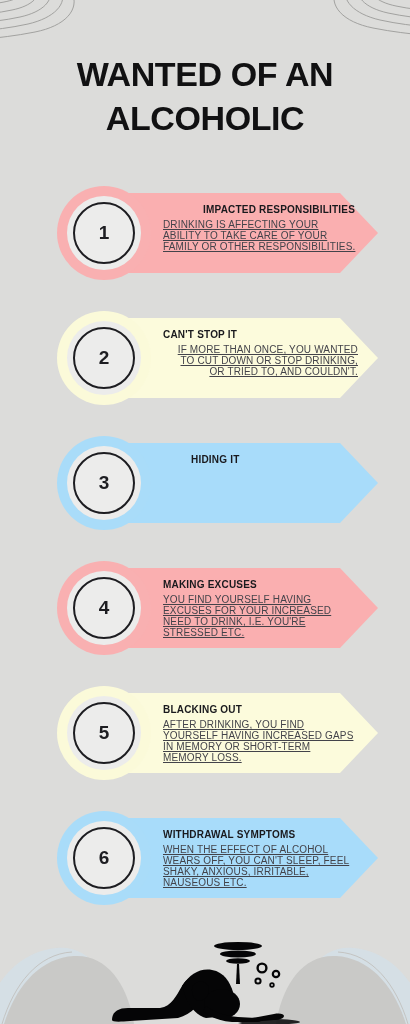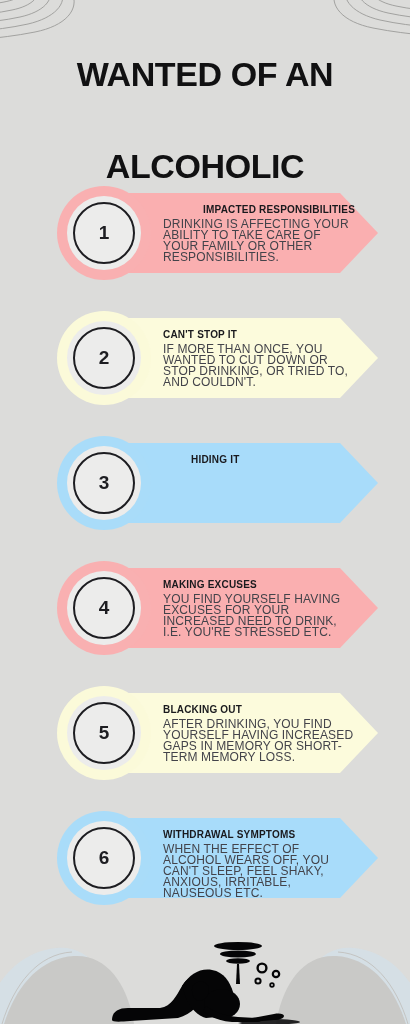--- a/index.html
+++ b/index.html
@@ -16,21 +16,21 @@
   .deco-top-left{position:absolute;left:-60px;top:-46px;width:190px;height:110px;pointer-events:none;}
   .deco-top-right{position:absolute;right:-58px;top:-50px;width:190px;height:110px;pointer-events:none;}
 
   
   .title{
     position:absolute;left:0;top:52px;width:410px;
     text-align:center;color:#111112;
     font-size:34px;font-weight:bold;letter-spacing:-0.4px;
     line-height:44px;
   }
-  .title .l2{display:block;margin-top:48px;}
+  .title .l2{display:block;}
 
   
   .list{position:absolute;left:0;top:186px;width:410px;}
   .row{position:relative;height:125px;}
 
   .banner{
     position:absolute;left:118px;top:7px;
     width:260px;height:80px;
     -webkit-clip-path:polygon(0 0, 222px 0, 260px 40px, 222px 80px, 0 80px);
     clip-path:polygon(0 0, 222px 0, 260px 40px, 222px 80px, 0 80px);
@@ -58,22 +58,22 @@
   }
 
   .txt{
     position:absolute;left:163px;top:18px;width:195px;
   }
   .hd{
     font-size:10px;font-weight:bold;color:#19191d;
     letter-spacing:0.2px;margin:0 0 3px 0;line-height:12px;
   }
   .bd{
-    font-size:12px;color:#43434a;line-height:11px;
-    letter-spacing:0.15px;margin:0;
+    font-size:10px;color:#43434a;line-height:11px;
+    letter-spacing:0.15px;margin:0;text-decoration:underline;
   }
 
   
   .art{position:absolute;left:0;bottom:0;width:410px;height:96px;}
 </style>
 </head>
 <body style="background: rgb(220, 220, 218);">
 
 <div class="page">
 
@@ -123,21 +123,21 @@
         <div class="banner" style="background: rgb(252, 251, 220);"></div>
         <div class="badge" style="background: rgb(251, 250, 217);">
           <div class="badge-mid" style="background: rgb(236, 236, 235);">
             <div class="badge-ring" style="border-color: rgb(29, 29, 33);">
               <div class="badge-num" style="color: rgb(29, 29, 33);">2</div>
             </div>
           </div>
         </div>
         <div class="txt">
           <div class="hd" style="color: rgb(25, 25, 29);">CAN'T STOP IT</div>
-          <div class="bd" style="color: rgb(67, 67, 74);">IF MORE THAN ONCE, YOU WANTED TO CUT DOWN OR STOP DRINKING, OR TRIED TO, AND COULDN'T.</div>
+          <div class="bd" style="color: rgb(67, 67, 74); text-align: right;">IF MORE THAN ONCE, YOU WANTED TO CUT DOWN OR STOP DRINKING, OR TRIED TO, AND COULDN'T.</div>
         </div>
       </div>
       <div class="row">
         <div class="banner" style="background: rgb(168, 220, 250);"></div>
         <div class="badge" style="background: rgb(169, 220, 249);">
           <div class="badge-mid" style="background: rgb(236, 236, 235);">
             <div class="badge-ring" style="border-color: rgb(29, 29, 33);">
               <div class="badge-num" style="color: rgb(29, 29, 33);">3</div>
             </div>
           </div>

